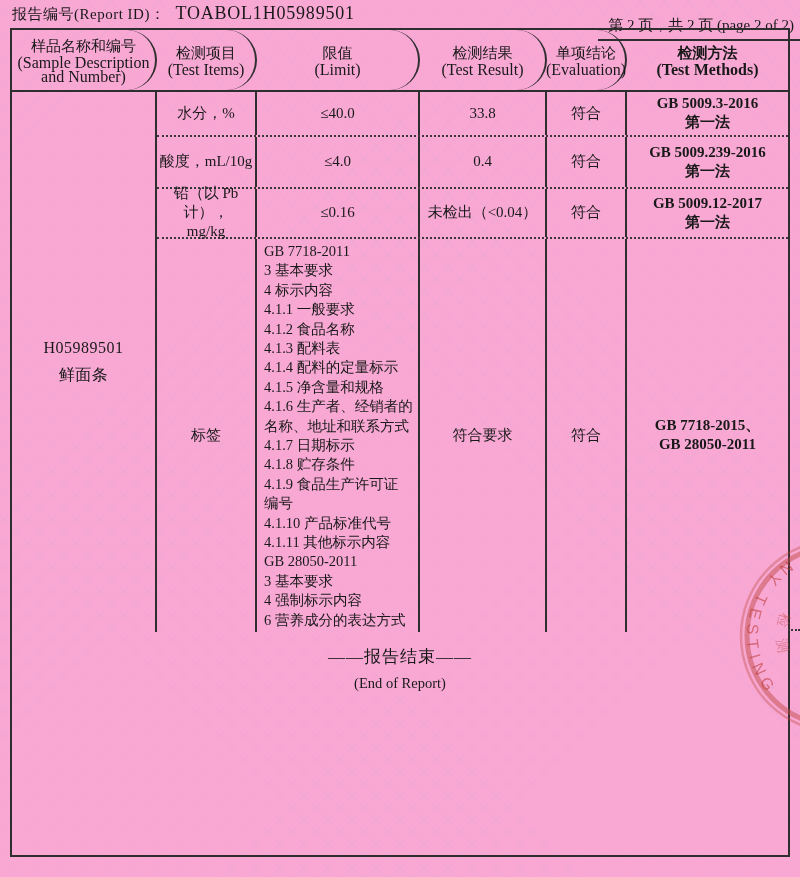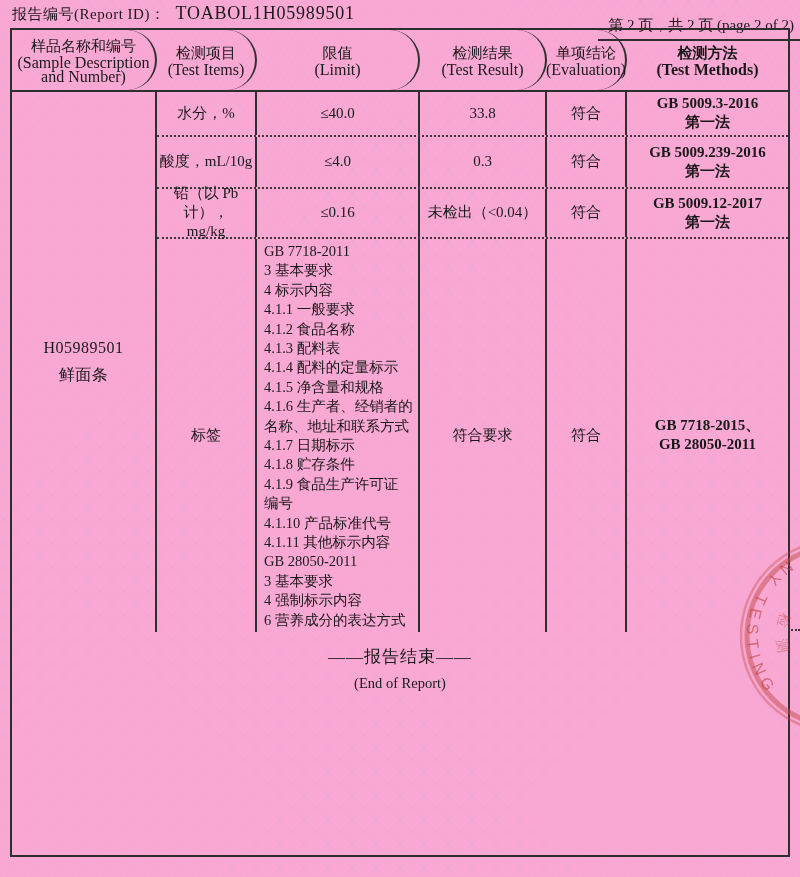--- a/index.html
+++ b/index.html
@@ -129,21 +129,21 @@
           <div class="td w-limit">≤40.0</div>
           <div class="td w-result">33.8</div>
           <div class="td w-eval">符合</div>
           <div class="td w-method">GB 5009.3-2016
 第一法</div>
         </div>
 
         <div class="trow r2">
           <div class="td w-item">酸度，mL/10g</div>
           <div class="td w-limit">≤4.0</div>
-          <div class="td w-result">0.3</div>
+          <div class="td w-result">0.4</div>
           <div class="td w-eval">符合</div>
           <div class="td w-method">GB 5009.239-2016
 第一法</div>
         </div>
 
         <div class="trow r3">
           <div class="td w-item">铅（以 Pb 计），
 mg/kg</div>
           <div class="td w-limit">≤0.16</div>
           <div class="td w-result">未检出（&lt;0.04）</div>

